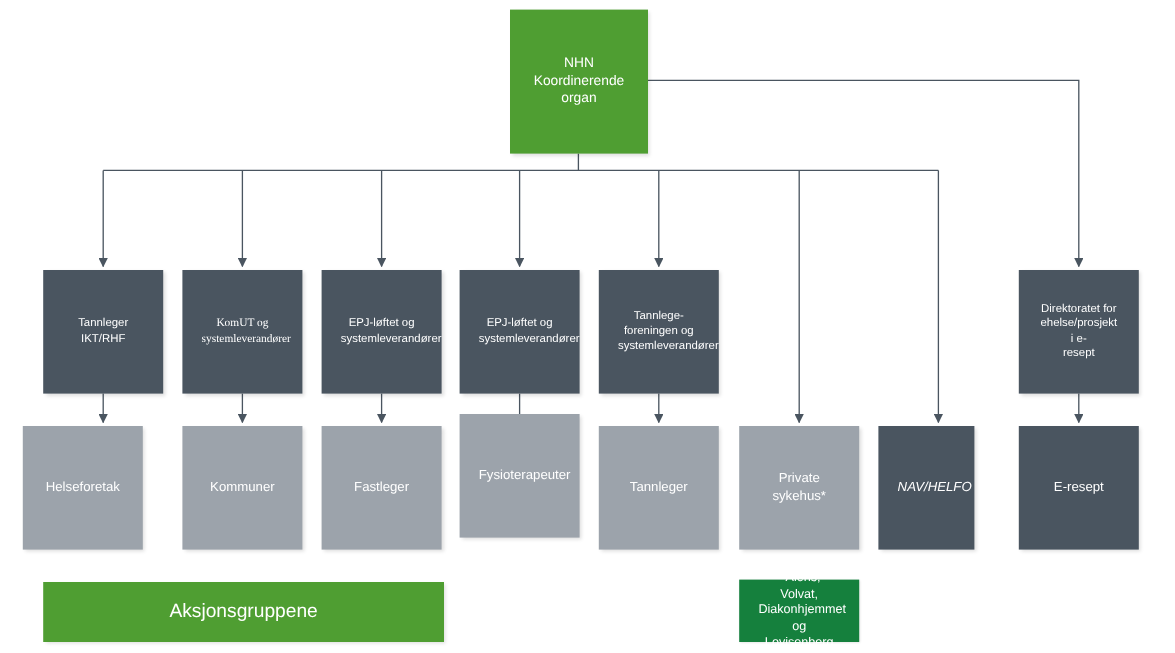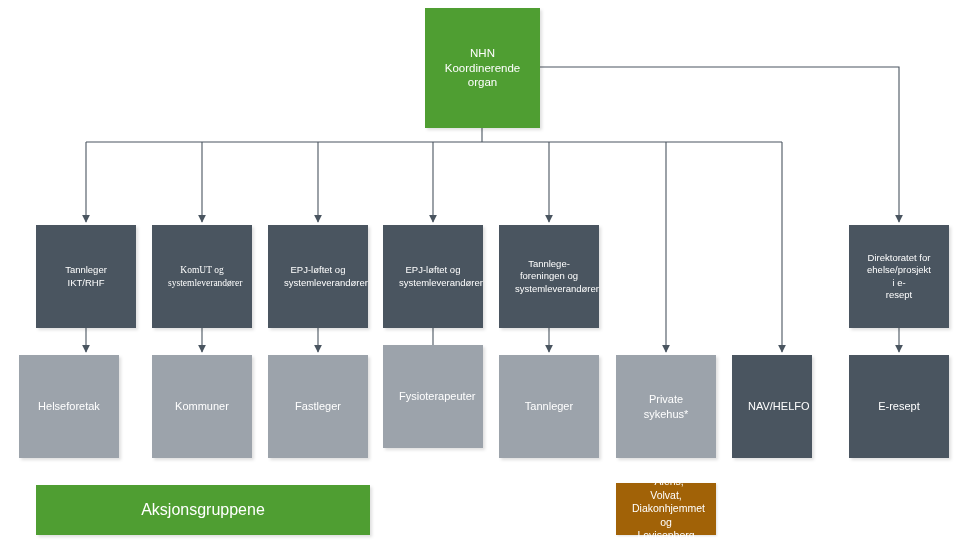--- a/index.html
+++ b/index.html
@@ -46,21 +46,21 @@
   }
   .node-light {
     background: #9CA3AB;
     font-size: 11px;
   }
   .node-green-wide {
     background: #4F9E32;
     font-size: 16px;
   }
   .node-note {
-    background: #a16207;
+    background: #15803d;
     font-size: 10.5px;
     box-shadow: 1px 1px 2px rgba(0,0,0,0.12);
   }
   .node-row3-label { font-size: 11px; }
 </style>
 </head>
 <body>
 
 <div id="diagram">
 
@@ -130,21 +130,21 @@
   </div>
   <div class="node node-light node-row3-label" style="left:383px; top:345px; width:100px; height:103px;">
     <span>Fysioterapeuter</span>
   </div>
   <div class="node node-light node-row3-label" style="left:499px; top:355px; width:100px; height:103px;">
     <span>Tannleger</span>
   </div>
   <div class="node node-light node-row3-label" style="left:616px; top:355px; width:100px; height:103px;">
     <span>Private<br>sykehus*</span>
   </div>
-  <div class="node node-dark node-row3-label" style="left:732px; top:355px; width:80px; height:103px;">
+  <div class="node node-dark node-row3-label" style="left:732px; top:355px; width:80px; height:103px;font-style:italic;">
     <span>NAV/HELFO</span>
   </div>
   <div class="node node-dark node-row3-label" style="left:849px; top:355px; width:100px; height:103px;">
     <span>E-resept</span>
   </div>
 
   <div class="node node-green-wide" style="left:36px; top:485px; width:334px; height:50px;">
     <span>Aksjonsgruppene</span>
   </div>
   <div class="node node-note" style="left:616px; top:483px; width:100px; height:52px;">

